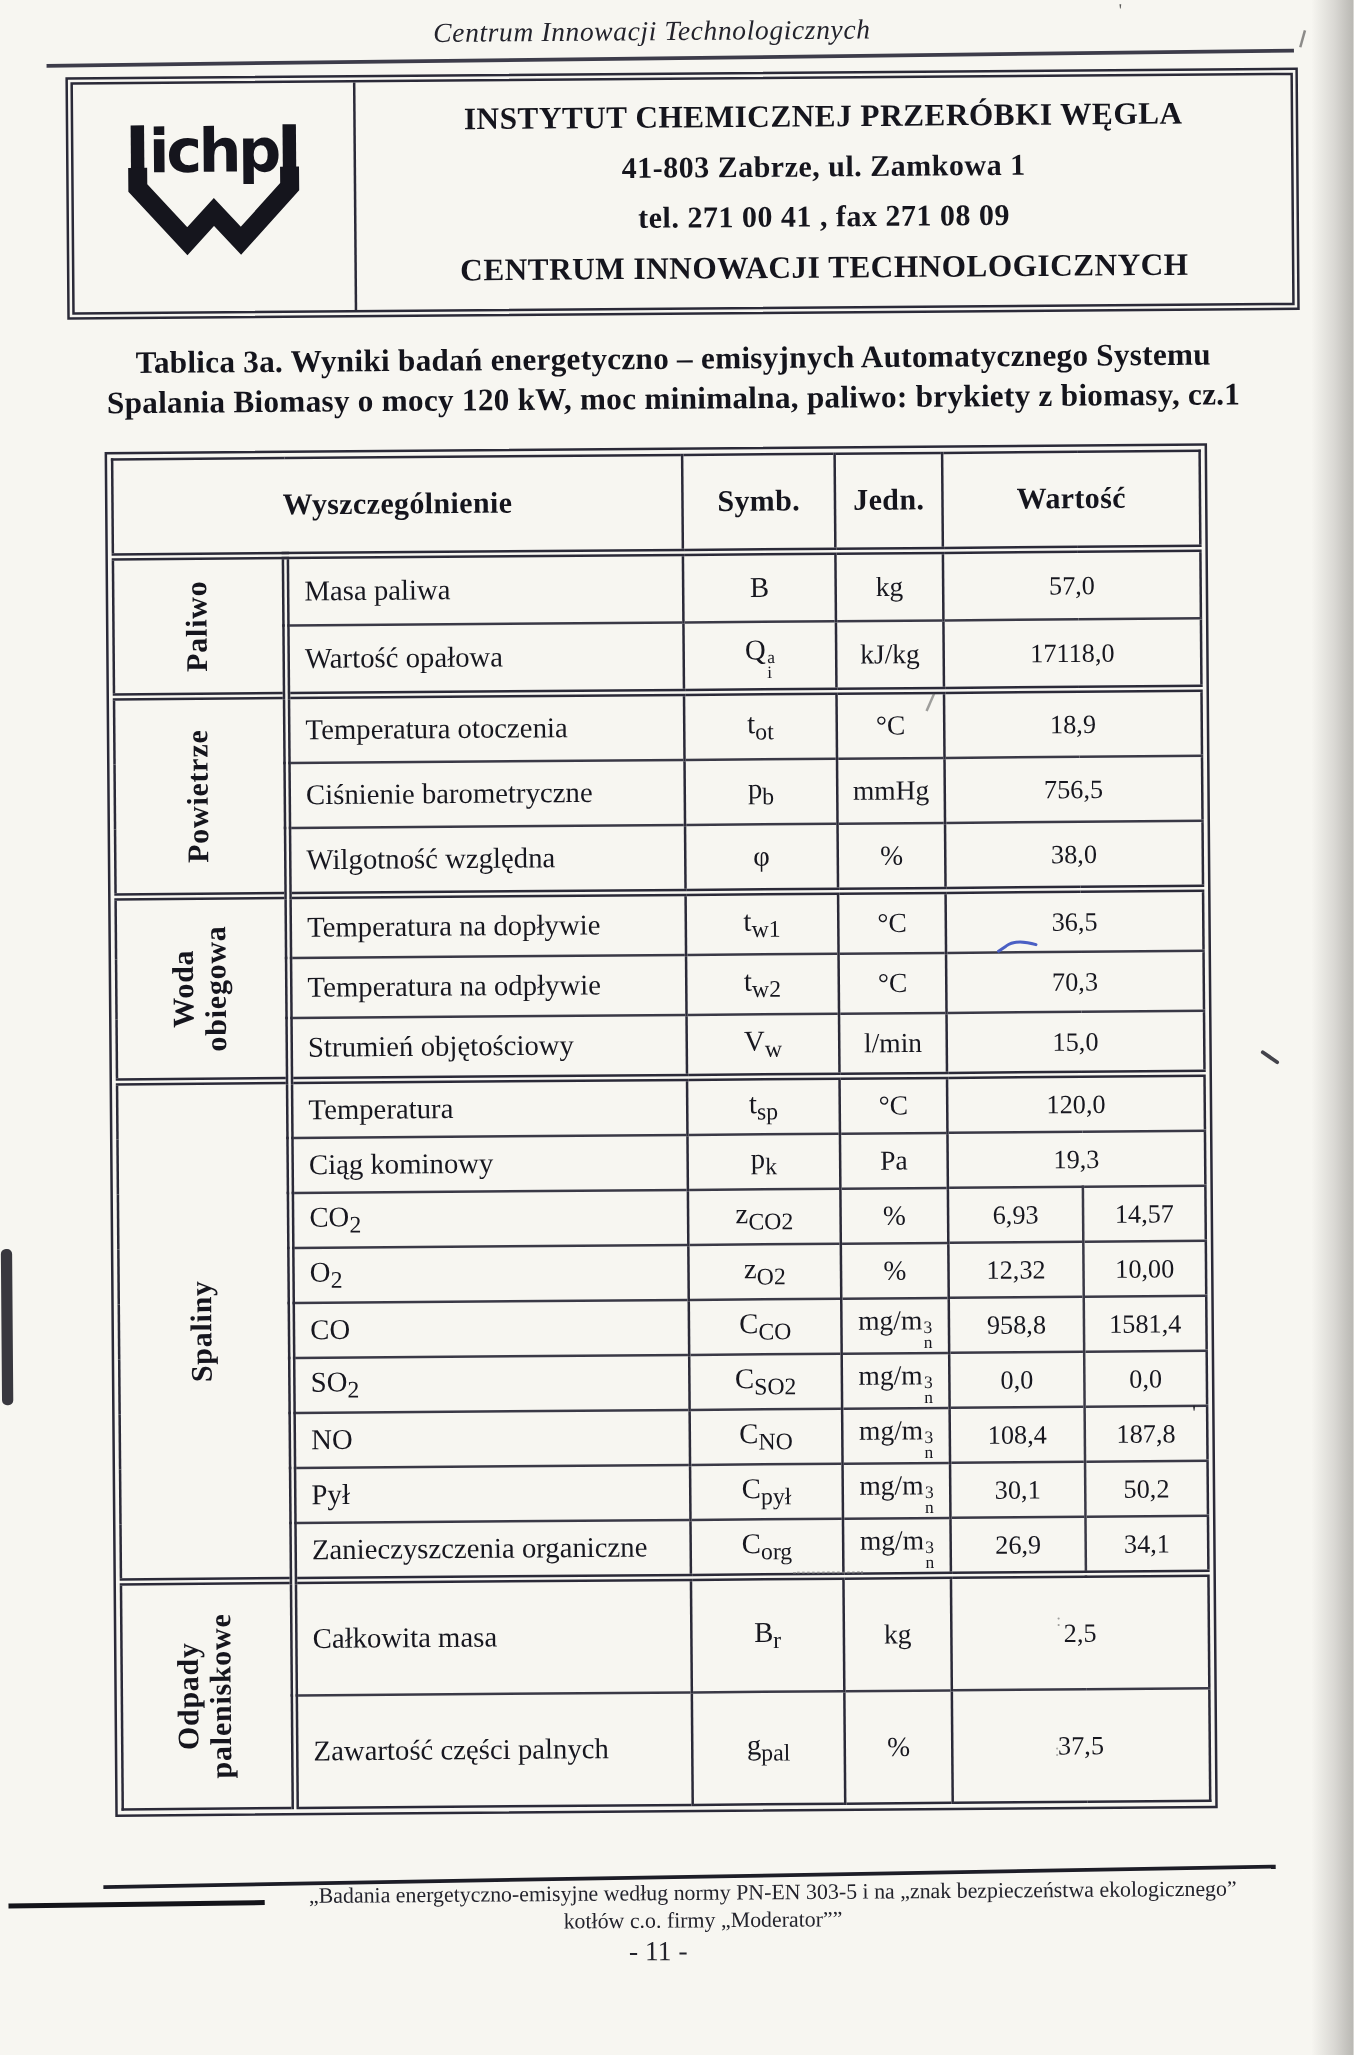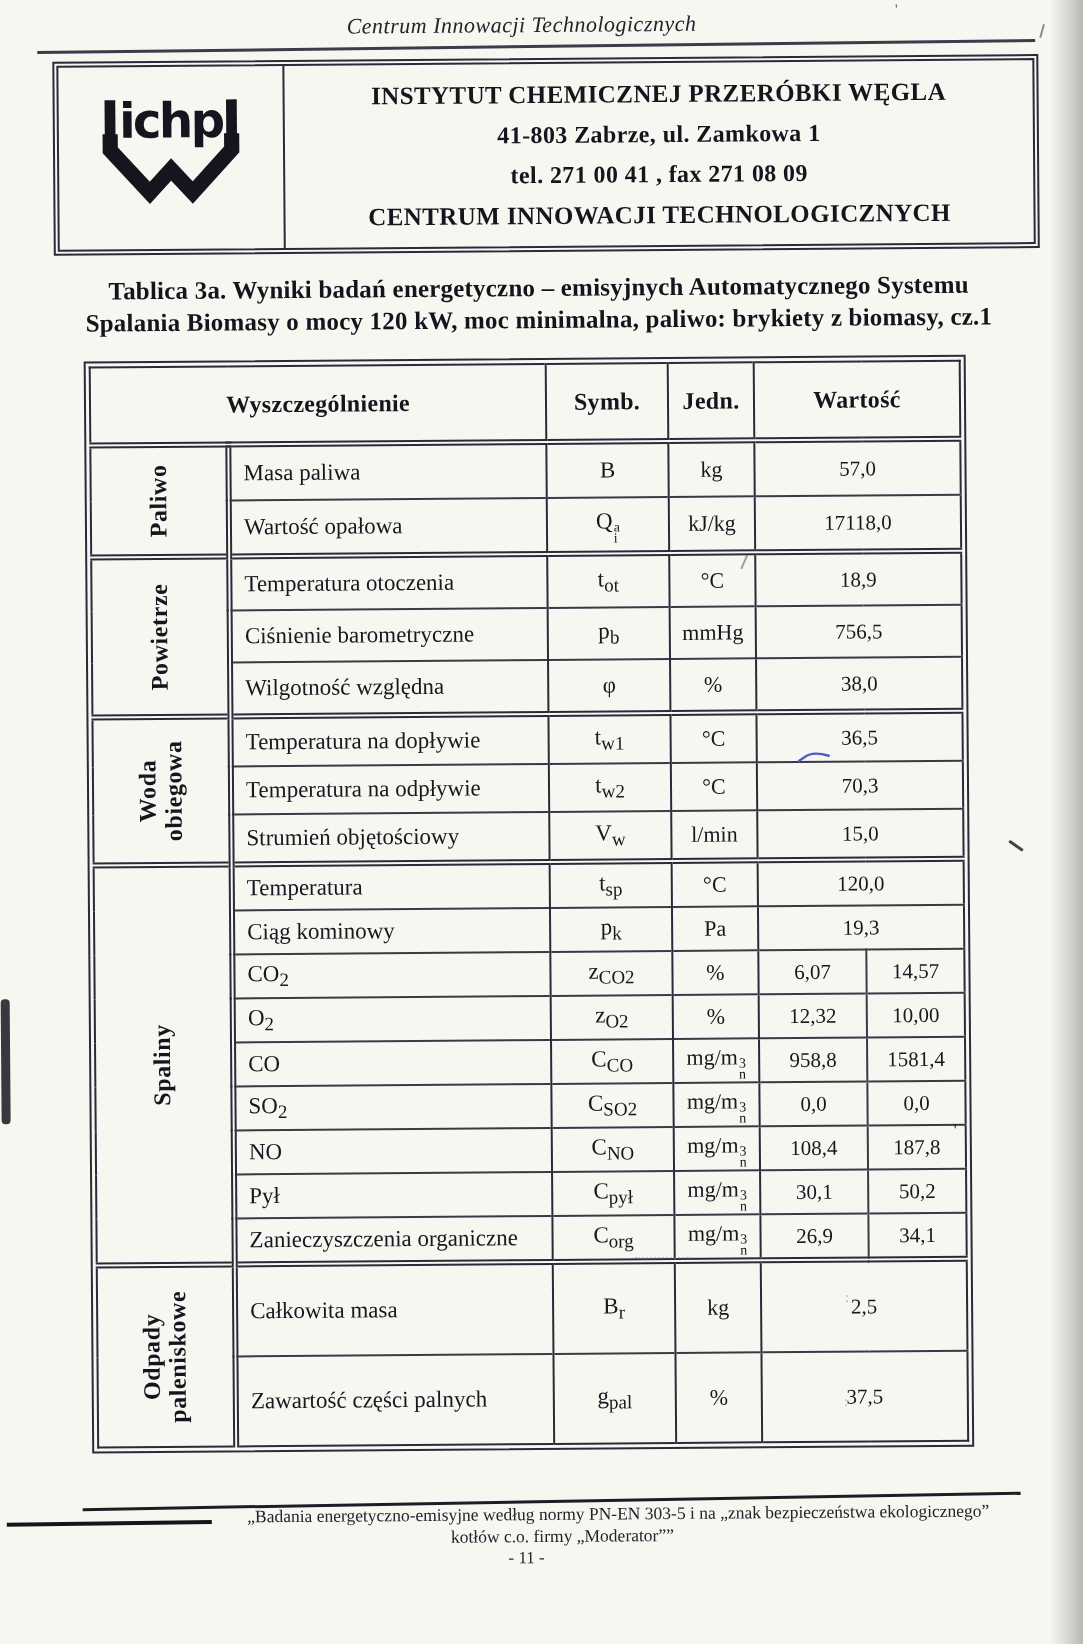--- a/index.html
+++ b/index.html
@@ -76,21 +76,21 @@
   .sub{font-size:19px;vertical-align:-5px;}
   .stk{display:inline-flex;flex-direction:column;align-items:flex-start;line-height:0.82;
        font-size:14px;transform:translateY(3px);margin-left:1px;}
 
   
   .footer-rule{position:absolute;left:76px;top:1500px;width:938px;height:3px;background:#1d1d27;transform:rotate(-0.55deg);}
   .footer-subline{position:absolute;left:0;top:1518px;width:205px;height:4px;background:#14141a;transform:rotate(-0.3deg);}
   .footer-line{position:absolute;white-space:nowrap;font-size:17.5px;color:#23232c;transform:translateX(-50%);}
   .footer-line1{top:1504px;left:calc(50% + 70px);}
   .footer-line2{top:1526px;left:calc(50% + 14px);}
-  .page-number{position:absolute;top:1548px;left:calc(50% - 22px);transform:translateX(-50%);font-size:17px;color:#23232c;text-align:center;}
+  .page-number{position:absolute;top:1548px;left:calc(50% - 22px);transform:translateX(-50%);font-size:22px;color:#23232c;text-align:center;}
 
   
   .edge-right{position:absolute;right:0;top:0;bottom:0;width:34px;
     background:linear-gradient(to right,rgba(140,138,134,0),rgba(140,138,134,0.28) 55%,rgba(108,106,102,0.45));}
   .mark{position:absolute;}
   .m-tick{left:1006px;top:848px;width:17px;height:3px;background:#23232e;border-radius:2px;transform:rotate(35deg);opacity:.85;}
   .m-apos1{left:950px;top:1124px;font-size:17px;color:#22222a;}
   .m-apos-top{left:900px;top:4px;font-size:15px;color:#333;opacity:.8;}
   .m-slash-top{left:1046px;top:28px;width:2px;height:14px;background:#444;transform:rotate(16deg);opacity:.6;}
   .m-sliver{left:-2px;top:995px;width:9px;height:125px;background:#23232b;border-radius:4px;opacity:.9;}
@@ -215,21 +215,21 @@
             <tr class="grp3">
               <td class="cell-name"><span>Ciąg kominowy</span></td>
               <td class="cell-sym"><span>p</span><sub class="sub">k</sub></td>
               <td class="cell-jedn"><span>Pa</span></td>
               <td class="cell-val" colspan="2">19,3</td>
             </tr>
             <tr class="grp3">
               <td class="cell-name"><span>CO</span><sub class="sub">2</sub></td>
               <td class="cell-sym"><span>z</span><sub class="sub">CO2</sub></td>
               <td class="cell-jedn"><span>%</span></td>
-              <td class="cell-val vsplit">6,07</td>
+              <td class="cell-val vsplit">6,93</td>
               <td class="cell-val">14,57</td>
             </tr>
             <tr class="grp3">
               <td class="cell-name"><span>O</span><sub class="sub">2</sub></td>
               <td class="cell-sym"><span>z</span><sub class="sub">O2</sub></td>
               <td class="cell-jedn"><span>%</span></td>
               <td class="cell-val vsplit">12,32</td>
               <td class="cell-val">10,00</td>
             </tr>
             <tr class="grp3">

